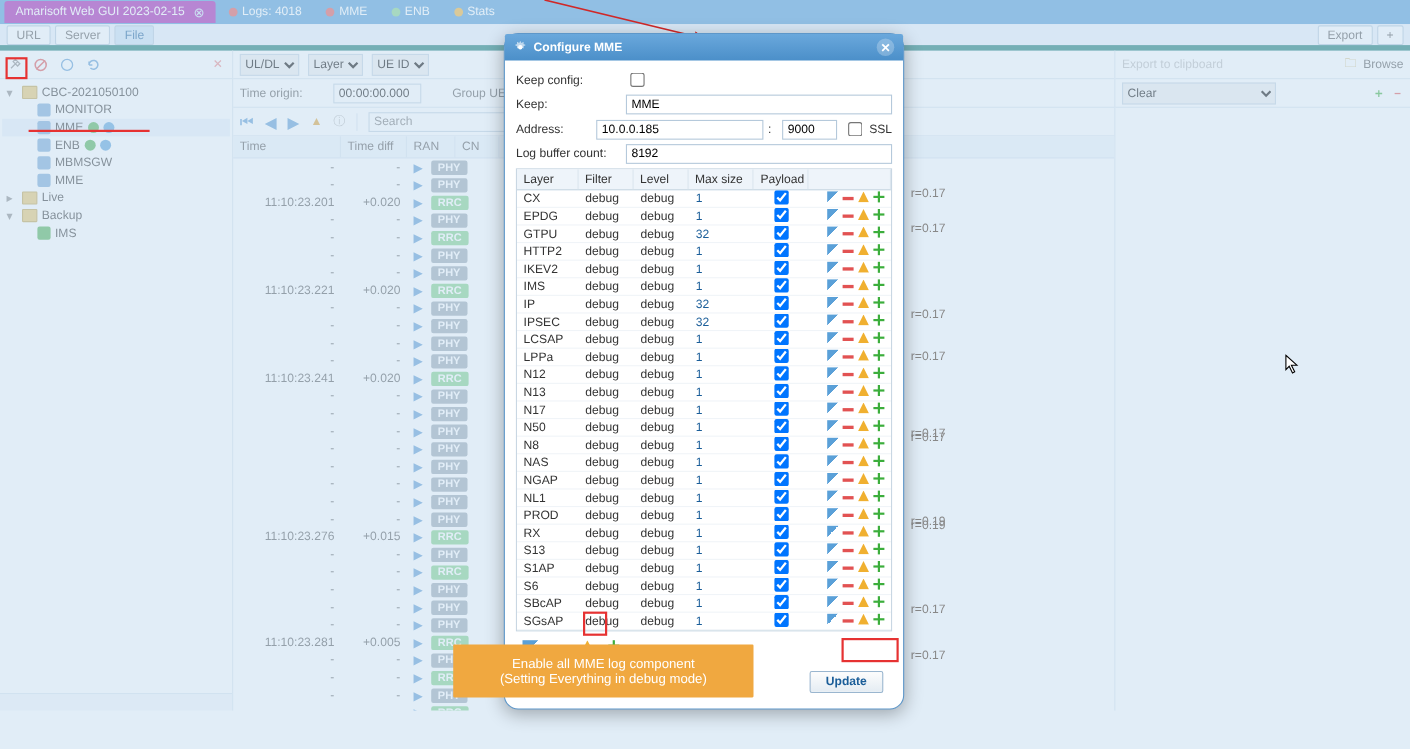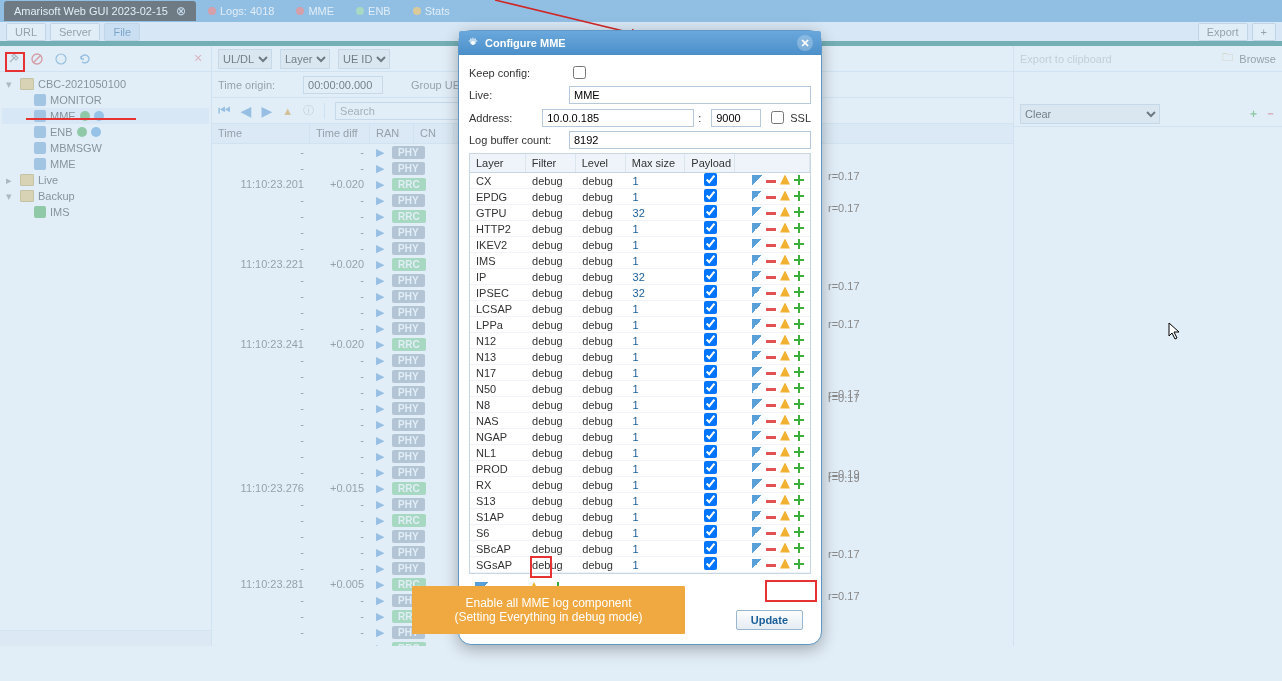--- a/index.html
+++ b/index.html
@@ -1,21 +1,21 @@
 <!DOCTYPE html>
 <html><head>
 <meta charset="utf-8">
 <style>
   * { box-sizing: border-box; }
   html, body { margin: 0; padding: 0; font-family: tahoma, arial, sans-serif; font-size: 11px; color: #333; }
   body { width: 1282px; height: 681px; background: #fff; position: relative; overflow: hidden; }
 
   .tabbar { height: 22px; background: #4e9ad4; display: flex; align-items: center; padding: 0 4px; gap: 2px; }
   .tab { height: 20px; display: flex; align-items: center; gap: 4px; padding: 0 10px; color: #fff; border-radius: 3px 3px 0 0; font-size: 11px; cursor: pointer; }
-  .tab.active { background: #000000; }
+  .tab.active { background: #a21caf; }
   .tab .bullet { width: 8px; height: 8px; border-radius: 50%; display: inline-block; }
   .tab .close { font-size: 12px; color: #cde3f3; margin-left: 4px;}
 
   .toolbar1 { height: 24px; background: #eaf2fa; border-bottom: 5px solid #0f766e; display:flex; align-items:center; padding:0 6px; gap:4px;}
   .tb-btn { padding: 2px 8px; border:1px solid #b5c9db; background:#fff; border-radius:2px; font-size:11px; color:#555; cursor:pointer;}
   .tb-btn.sel { background:#cde3f3; color:#1b5e99;}
   .spacer { flex:1; }
 
   .main { display:flex; height: 600px; }
   .left { width: 212px; border-right:1px solid #dce6ef; display:flex; flex-direction:column;}
@@ -44,21 +44,21 @@
   .grid-body { flex:1; overflow:hidden; position:relative;}
   .grow{ display:flex; height:16px; align-items:center; font-size:11px; color:#555;}
   .grow > div{ padding:0 6px; }
   .col-t{width:98px; text-align:right;} .col-d{width:60px;text-align:right;} .col-arr{width:16px;text-align:center;color:#5b9ad2;}
   .col-ran{width:44px; text-align:center;}
   .col-rest{flex:1; color:#888;}
   .badge{ display:inline-block; padding:1px 6px; border-radius:2px; color:#fff; font-size:10px; font-weight:bold;text-align:right;}
   .badge.phy{background:#9aa7b2;}
   .badge.rrc{background:#7ed187;}
 
-  .right { width:268px; display:flex; flex-direction:column;gap:29px;}
+  .right { width:268px; display:flex; flex-direction:column;}
   .r-tools{height:26px; border-bottom:1px solid #dce6ef; display:flex; align-items:center; padding:0 6px; gap:6px; font-size:11px; color:#555;}
   .r-tools select{height:20px; border:1px solid #c4d3e0; font-size:11px;}
   .r-hint{ padding:6px; font-size:11px; color:#888;}
 
   .overlay{ position:absolute; inset:0; background:rgba(200,222,240,0.55); pointer-events:none;}
 
   .dialog{ position:absolute; left:458px; top:30px; width:364px; background:#fff; border:1px solid #5e97c9; border-radius:13px; box-shadow:0 4px 16px rgba(0,0,0,0.3); z-index:20;}
   .dlg-title{ height:24px; background:linear-gradient(#6aa8dc,#4b8fc9); display:flex; align-items:center; gap:6px; padding:0 8px; color:#fff; font-weight:bold; font-size:11px; border-radius:2px 2px 0 0;}
   .dlg-title .gear{width:12px;height:12px;}
   .dlg-title .x{ margin-left:auto; width:16px;height:16px; border-radius:50%; background:rgba(255,255,255,0.25); display:flex;align-items:center;justify-content:center; cursor:pointer;}
@@ -518,21 +518,21 @@
       </svg>
     <span>Configure MME</span>
     <span class="x">✕</span>
   </div>
   <div class="dlg-body">
     <div class="frow">
         <label>Keep config:</label>
         <input type="checkbox" style="">
       </div>
     <div class="frow">
-        <label>Live:</label>
+        <label>Keep:</label>
         <input type="text" value="MME" style="">
       </div>
     <div class="frow">
         <label>Address:</label>
       <input type="text" value="10.0.0.185" style="">
       <span style="margin:0 4px">:</span>
       <input type="text" class="port" value="9000" style="">
       <span class="ssl">
           <input type="checkbox" style="">
           <span>SSL</span>

